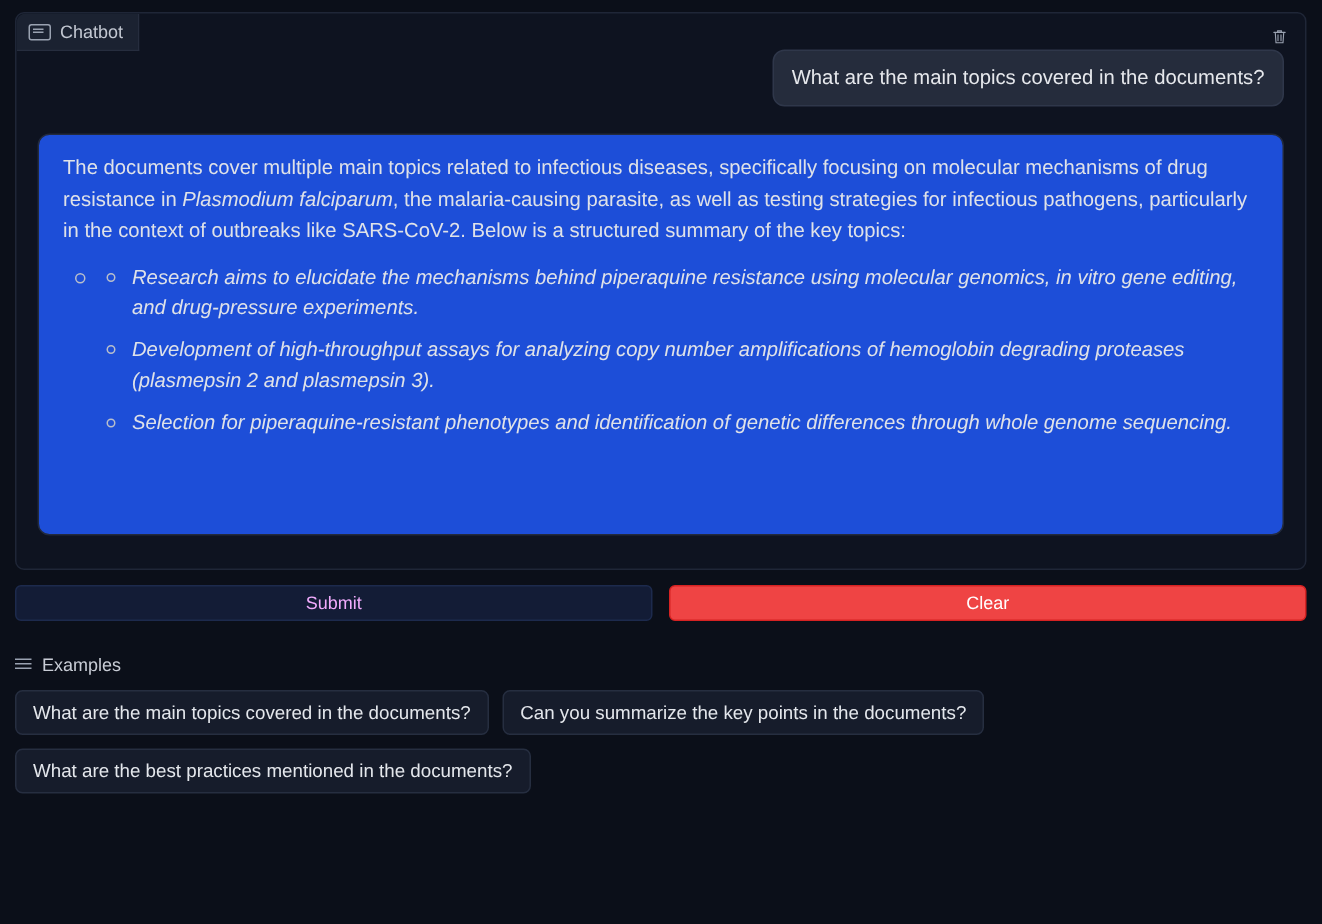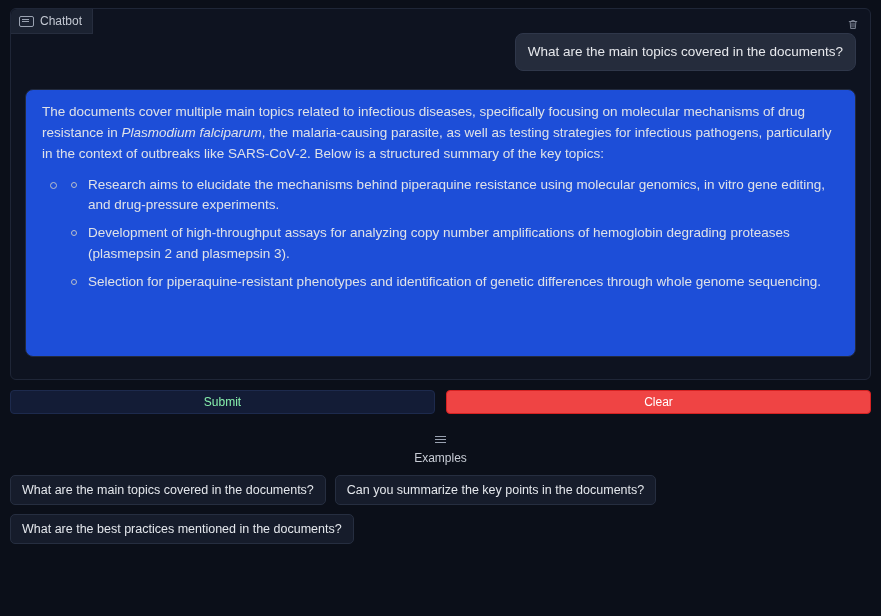--- a/index.html
+++ b/index.html
@@ -143,20 +143,21 @@
     width: 5px;
     height: 5px;
     border: 1px solid #b9bfcb;
     border-radius: 50%;
   }
   ul.l2 {
     list-style: none;
     margin: 6px 0 0 0;
     padding: 0;
     font-weight: normal;
+    font-style: italic;
   }
   ul.l2 > li {
     position: relative;
     padding-left: 22px;
     margin-bottom: 8px;
     line-height: 1.5;
   }
   ul.l2 > li:before {
     content: "";
     position: absolute;
@@ -211,38 +212,37 @@
     display: flex;
     align-items: center;
     justify-content: center;
     cursor: pointer;
     border: 1px solid transparent;
     box-sizing: border-box;
   }
   .btn-submit {
     background: #131c36;
     border-color: #1d2a4d;
-    color: #86efac;
+    color: #f0abfc;
   }
   .btn-clear {
     background: #ef4444;
     border-color: #d62222;
     color: #ffffff;
     text-align: center;
   }
 
   
   .examples-head {
     display: flex;
     align-items: center;
     gap: 7px;
     margin-top: 22px;
     font-size: 12px;
     color: #c8ccd5;
-    flex-direction: column;
   }
   .examples-head .bars {
     display: inline-block;
     width: 11px;
     height: 8px;
     position: relative;
   }
   .examples-head .bars:before {
     content: "";
     position: absolute;

